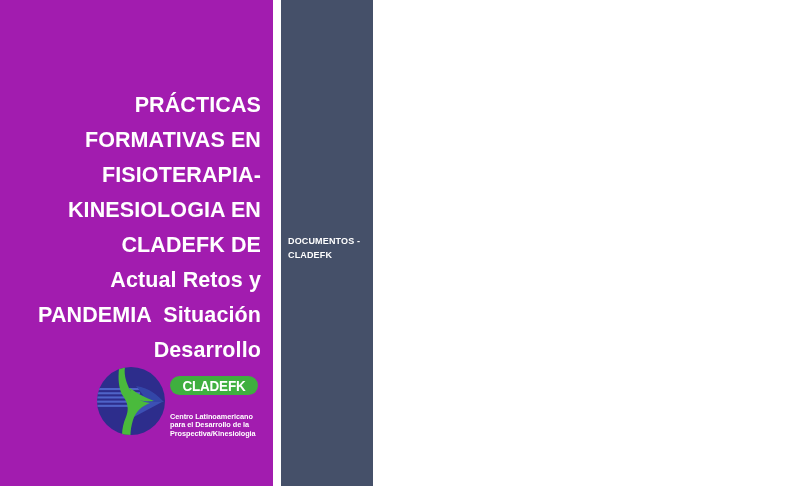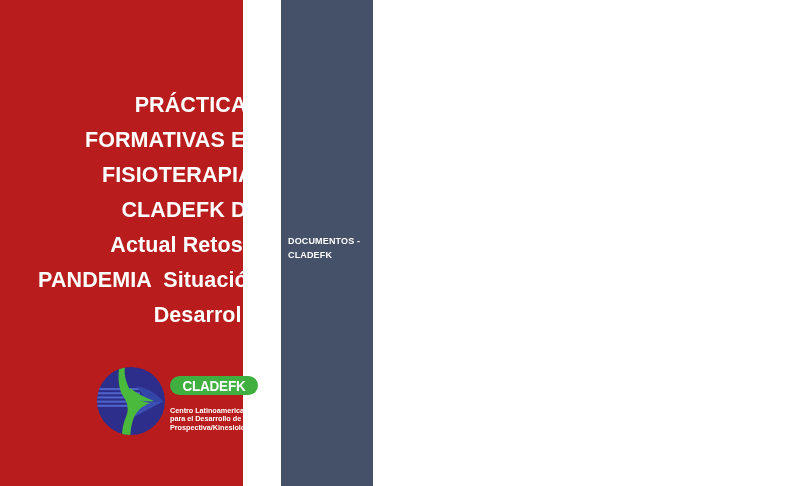--- a/index.html
+++ b/index.html
@@ -12,22 +12,22 @@
   #page {
     position:relative;
     width:800px; height:486px;
     background:#ffffff;
   }
 
   
   .blue-panel {
     position:absolute;
     left:0; top:0;
-    width:243px; height:486px;
-    background:#b91c1c;
+    width:273px; height:486px;
+    background:#a21caf;
   }
 
   
   .title-block {
     position:absolute;
     left:0px; top:88px;
     width:261px;
     text-align:right;
     color:#ffffff;
     font-weight:bold;
@@ -65,21 +65,21 @@
   }
   .logo-pill-label {
     color:#ffffff;
     font-weight:bold;
     font-size:14.5px;
     letter-spacing:-0.2px;
     font-family:"Liberation Sans Narrow","Liberation Sans", sans-serif;
     transform:scaleX(0.93);
   }
   .logo-sub {
-    margin-top:12px;
+    margin-top:18px;
     color:#ffffff;
     font-weight:bold;
     font-size:7.3px;
     line-height:8.4px;
     letter-spacing:-0.05px;
   }
   .logo-sub span { display:block; white-space:pre; }
 
   
   .dark-panel {
@@ -104,20 +104,21 @@
 <body>
 
 <div id="page">
 
   <div class="blue-panel">
 
     <div class="title-block">
       <span class="title-line">PRÁCTICAS</span>
       <span class="title-line">FORMATIVAS EN</span>
       <span class="title-line">FISIOTERAPIA-</span>
+      <span class="title-line">KINESIOLOGIA EN</span>
       <span class="title-line">CLADEFK DE</span>
       <span class="title-line">Actual Retos y</span>
       <span class="title-line">PANDEMIA  Situación</span>
       <span class="title-line">Desarrollo</span>
     </div>
 
     <div class="logo">
 
       <div class="logo-mark">
         <svg viewBox="0 0 70 86" xmlns="http://www.w3.org/2000/svg">

